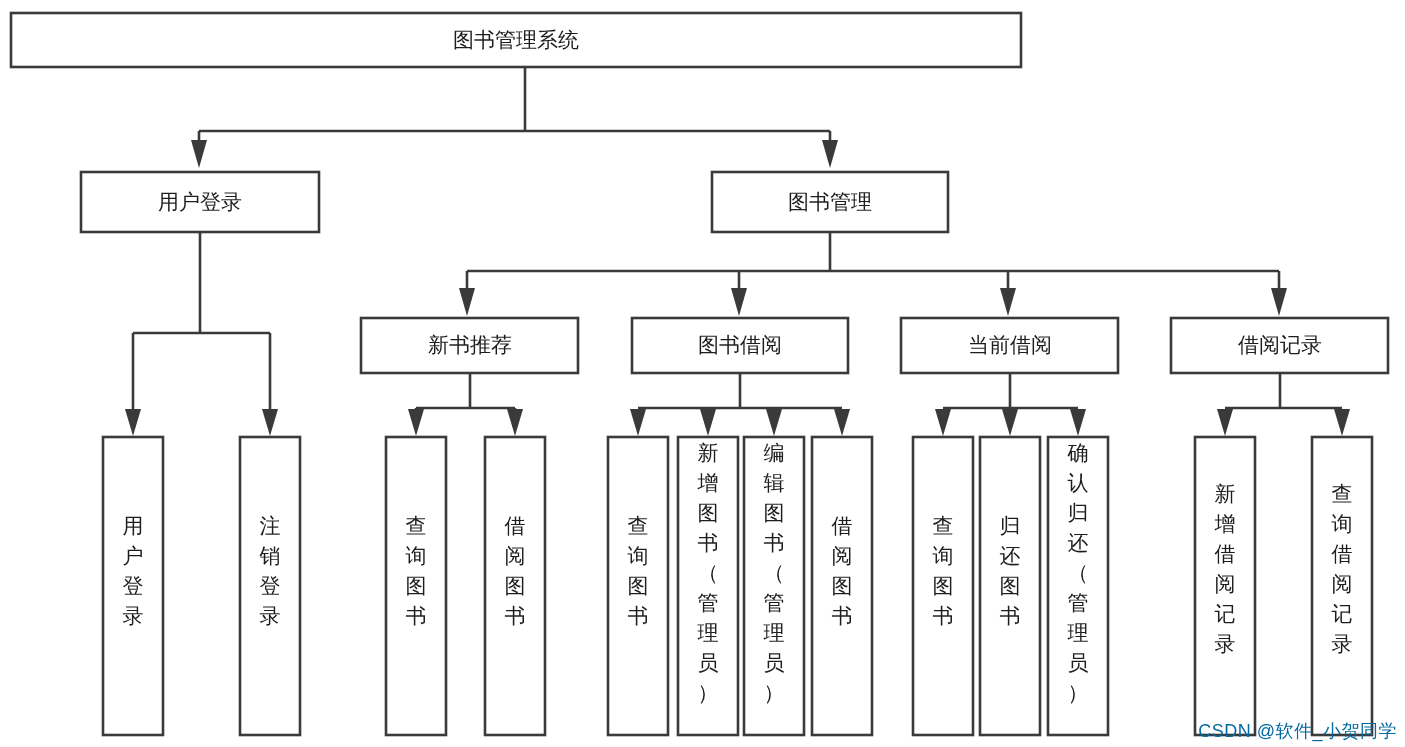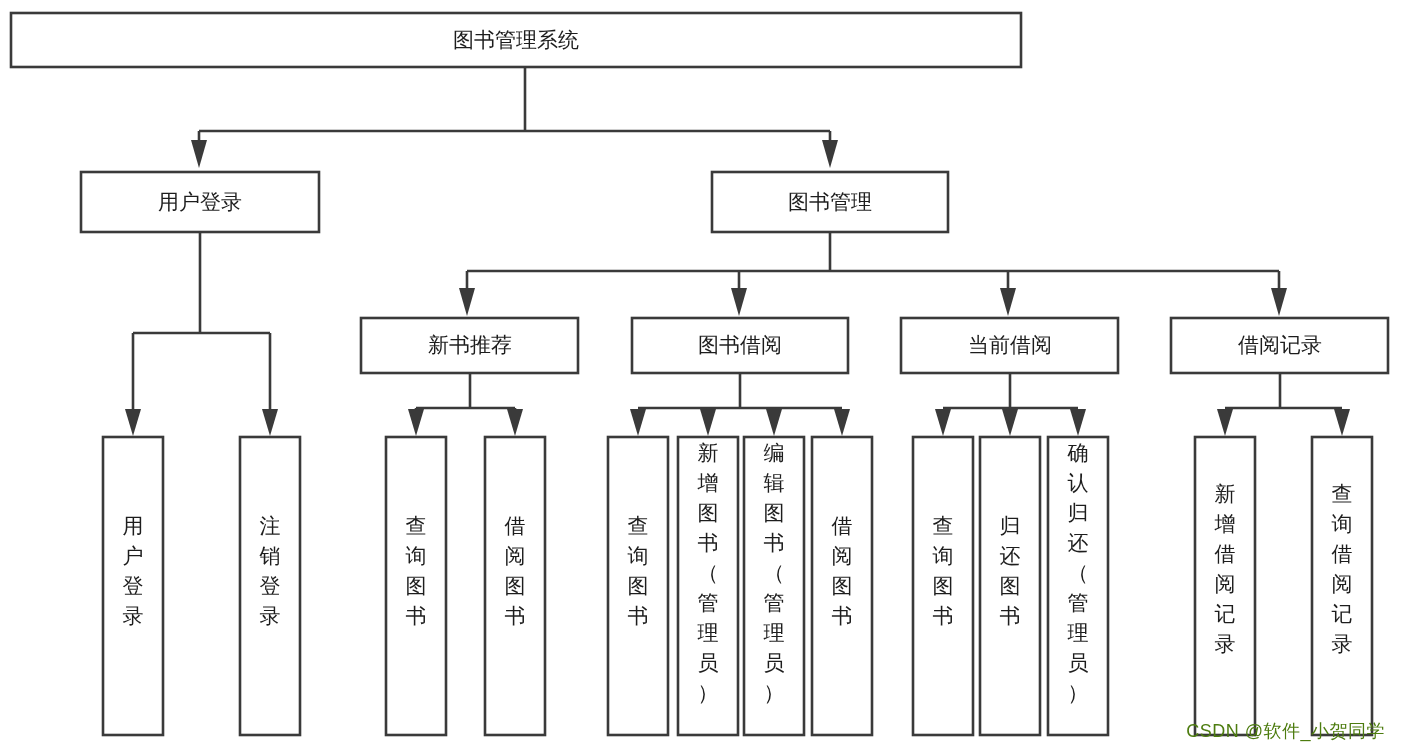--- a/index.html
+++ b/index.html
@@ -51,25 +51,25 @@
     dominant-baseline: middle;
   }
   .node-label-v {
     font-family: "Liberation Sans", "DejaVu Sans", sans-serif;
     font-size: 21px;
     fill: #1d1d1d;
     text-anchor: middle;
   }
   .watermark-text {
     position: absolute;
-    right: 20px;
+    right: 8px;
     bottom: 4px;
     font-family: "Liberation Sans", "DejaVu Sans", sans-serif;
     font-size: 18px;
-    color: #4d7c0f;
+    color: #0369a1;
     letter-spacing: 0.5px;
     white-space: nowrap;
     user-select: none;
   }
 </style>
 </head>
 <body>
 
 <div id="diagram-root">
 

